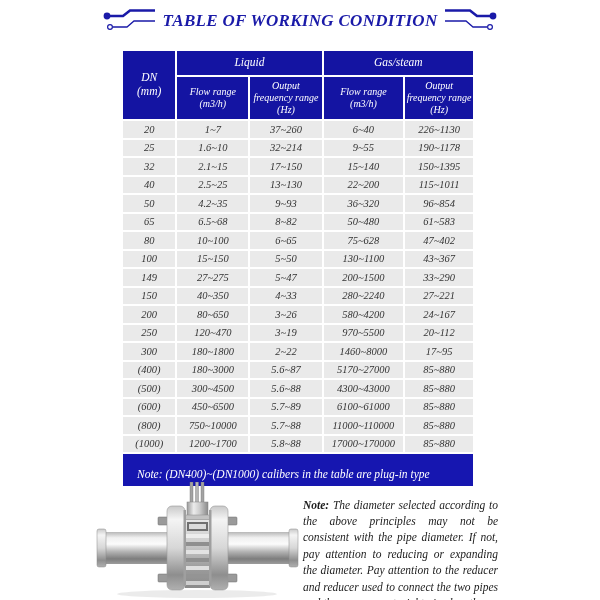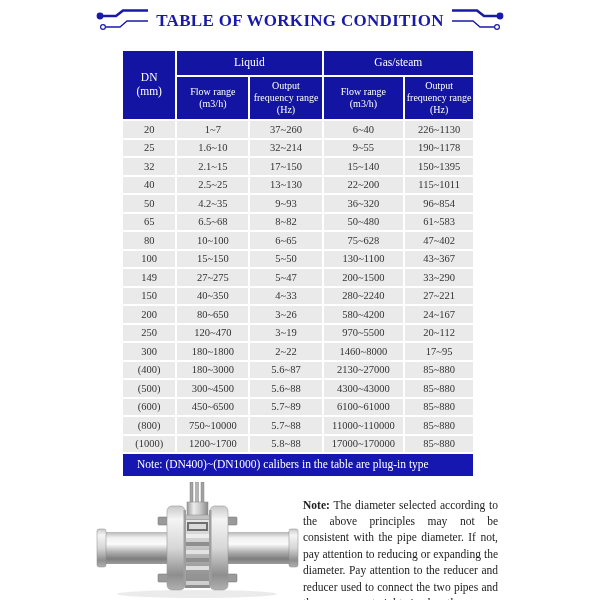--- a/index.html
+++ b/index.html
@@ -1,21 +1,21 @@
 <!DOCTYPE html>
 <html><head>
 <meta charset="utf-8">
 <style>
   html,body{margin:0;padding:0;}
   body{
     width:600px;height:600px;background:#ffffff;
     font-family:"Liberation Serif", serif;
     position:relative;overflow:hidden;
   }
-  .page{position:relative;width:600px;height:600px;background:#fff;}
+  .page{position:relative;width:600px;height:600px;background:#fff;font-style:italic;}
 
   
   .title-row{
     position:absolute;top:6px;left:0;right:0;
     display:flex;justify-content:center;align-items:center;gap:7px;
   }
   .decor{width:54px;height:30px;color:#1a1aa8;flex:0 0 auto;}
   .decor.right{transform:scaleX(-1);}
   .page-title{
     text-align:center;color:#1a1aa8;font-weight:bold;
@@ -36,21 +36,21 @@
   table.meas thead tr.group th{height:20px;font-size:11.5px;text-align:center;}
   table.meas thead tr.sub th{height:38px;}
   table.meas th.dn-head{font-size:11px;}
   table.meas td{
     background:#eaeaea;color:#333333;font-size:10.5px;
     text-align:center;vertical-align:middle;height:16.5px;padding:0 1px;
     white-space:nowrap;overflow:hidden;
   }
   table.meas tfoot td{
     background:#1616b0;color:#ffffff;text-align:left;
-    font-size:11.5px;height:20px;padding:0 4px 2px 14px;white-space:nowrap;
+    font-size:11.5px;height:20px;padding:10px 4px 2px 14px;white-space:nowrap;
   }
 
   
   .flowmeter{position:absolute;left:95px;top:482px;width:205px;height:118px;}
   .bottom-note{
     position:absolute;left:303px;top:485px;width:195px;
     font-size:11.5px;line-height:1.43;color:#1b1b1b;text-align:justify;
   }
   .bottom-note b{font-weight:bold;}
 </style>
@@ -195,21 +195,21 @@
             <td>300</td>
             <td>180~1800</td>
             <td>2~22</td>
             <td>1460~8000</td>
             <td>17~95</td>
           </tr>
           <tr>
             <td>(400)</td>
             <td>180~3000</td>
             <td>5.6~87</td>
-            <td>2130~27000</td>
+            <td>5170~27000</td>
             <td>85~880</td>
           </tr>
           <tr>
             <td>(500)</td>
             <td>300~4500</td>
             <td>5.6~88</td>
             <td>4300~43000</td>
             <td>85~880</td>
           </tr>
           <tr>

